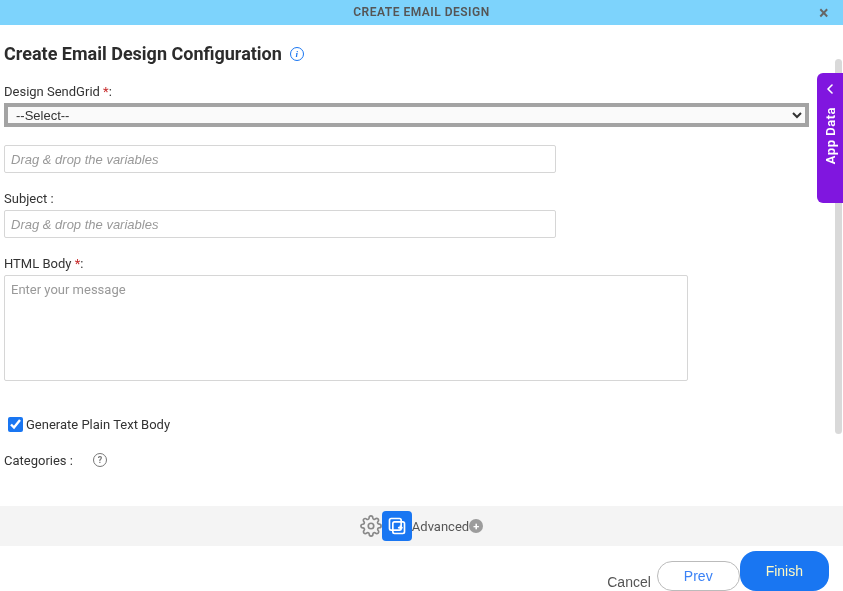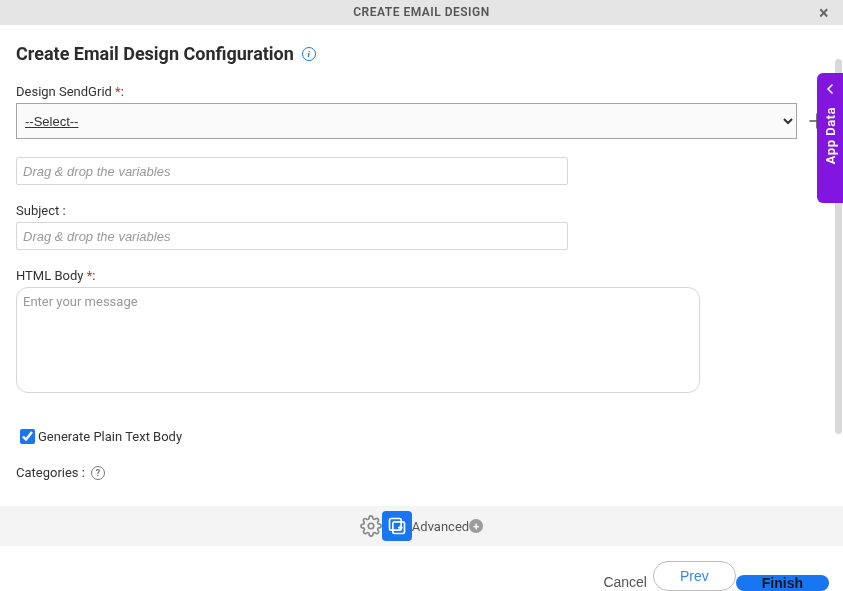--- a/index.html
+++ b/index.html
@@ -8,21 +8,21 @@
     font-family: -apple-system, BlinkMacSystemFont, "Segoe UI", Roboto, Arial, sans-serif;
     font-size: 13px;
     color: #333;
     background: #fff;
     width: 843px;
     height: 591px;
     overflow: hidden;
     position: relative;
   }
   .header {
-    background: #e5e5e5;
+    background: #7dd3fc;
     height: 25px;
     line-height: 25px;
     position: relative;
     text-align: center;
     color: #555;
     font-size: 12px;
     font-weight: 600;
     letter-spacing: 0.5px;
   }
   .header .close {
@@ -38,21 +38,21 @@
   .content-wrap {
     position: absolute;
     top: 25px;
     bottom: 0;
     left: 0;
     right: 0;
     overflow: hidden;
   }
   .scroll-region {
     overflow-y: auto;
-    padding: 0 16px;
+    padding: 0 4px;
     position: relative;
     height: calc(100% - 85px);
   }
   .page-title-row {
     display: flex;
     align-items: center;
     padding: 18px 0 2px 0;
   }
   .page-title {
     font-size: 18px;
@@ -80,27 +80,26 @@
     margin-bottom: 4px;
   }
   .req { color: #c62828; }
   .select-row {
     display: flex;
     align-items: center;
     gap: 10px;
   }
   select.form-control {
     flex: 1;
-    height: 36px;
-    border: 1px solid #a3a3a3;
+    height: 24px;
+    border: 4px solid #a3a3a3;
     background: #fafafa;
     font-size: 13px;
     color: #333;
     padding: 0 4px;
-    text-decoration: underline;
   }
   .add-btn {
     width: 20px;
     height: 20px;
     cursor: pointer;
     color: #555;
     display: flex;
     align-items: center;
     justify-content: center;
   }
@@ -118,42 +117,41 @@
   input.form-control::placeholder,
   textarea.form-control::placeholder {
     color: #999;
     font-style: italic;
   }
   textarea.form-control {
     width: 684px;
     max-width: 100%;
     height: 106px;
     border: 1px solid #d6d6d6;
-    border-radius: 12px;
+    border-radius: 2px;
     padding: 6px;
     font-size: 13px;
     font-family: inherit;
     resize: none;
     font-style: normal;
   }
   textarea.form-control::placeholder { font-style: normal; }
   .checkbox-row {
     margin-top: 30px;
     display: flex;
     align-items: center;
   }
   .checkbox-row input[type=checkbox] {
     width: 15px; height:15px;
     accent-color: #1976f2;
   }
   .categories-row {
     margin: 18px 0 30px 0;
     display: flex;
-    align-items: center;
-    gap: 6px;
+    gap: 20px;
   }
   .help-icon {
     width: 14px; height:14px;
     border: 1.5px solid #777;
     border-radius: 50%;
     display: flex;
     align-items: center;
     justify-content: center;
     color: #777;
     font-size: 9px;
@@ -210,25 +208,25 @@
     background: #fff;
     color: #3b82f6;
     border-radius: 16px;
     padding: 6px 26px;
     font-size: 14px;
     cursor: pointer;
   }
   .btn-finish {
     border: none;
     background: #1976f2;
-    color: #0f172a;
+    color: #fef9c3;
     border-radius: 16px;
-    padding: 0 26px;
+    padding: 12px 26px;
     font-size: 14px;
-    font-weight: 700;
+    font-weight: 400;
     cursor: pointer;
   }
   
   .side-tab {
     position: absolute;
     right: 0;
     top: 48px;
     width: 26px;
     height: 130px;
     background: #8016df;

